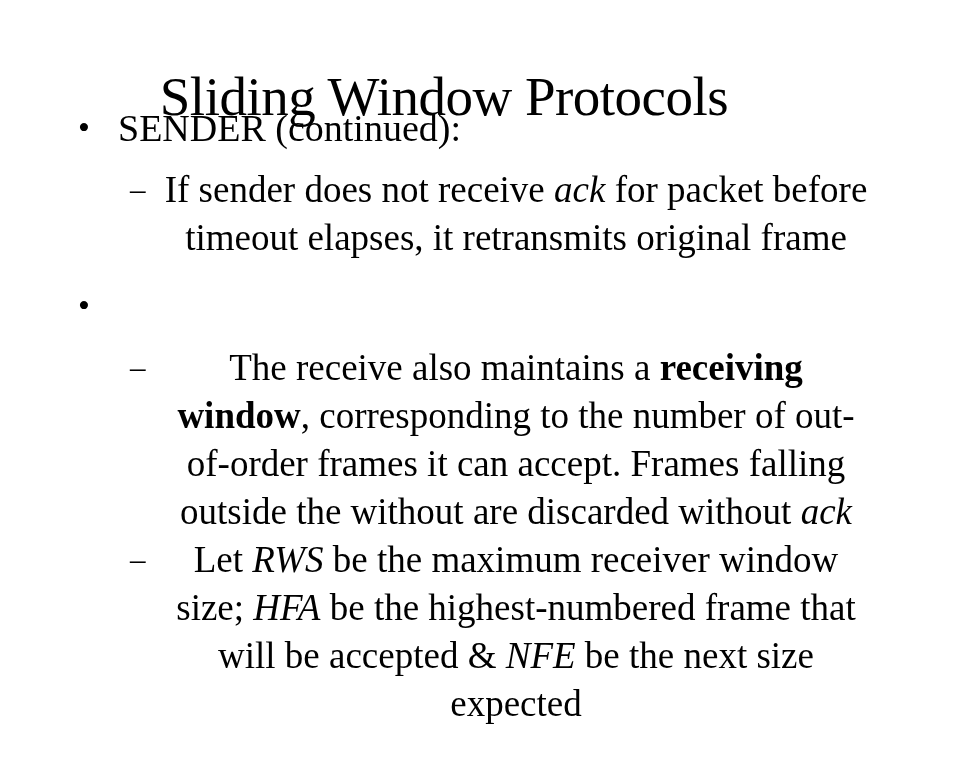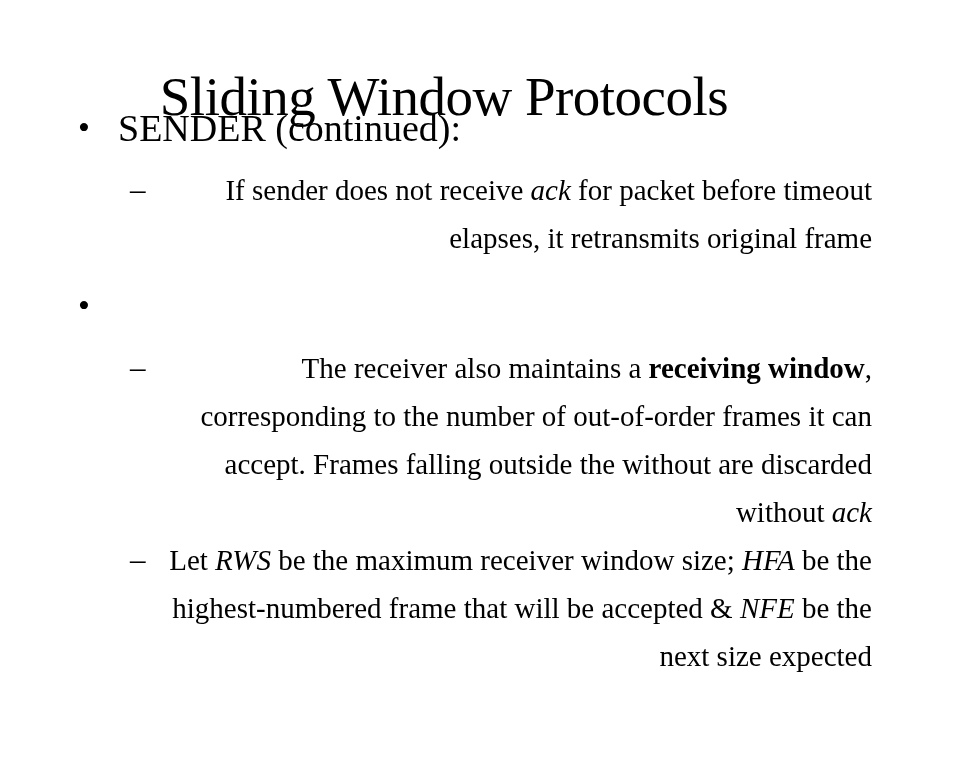--- a/index.html
+++ b/index.html
@@ -85,24 +85,24 @@
     margin-left: 130px;
     font-size: 31px;
     line-height: 48px;
     text-align: left;
     color: #000000;
   }
   .l2 .l2-text {
     flex: 1 1 auto;
     width: 712px;
     max-width: 712px;
-    font-size: 29px;
+    font-size: 37px;
     line-height: 48px;
     color: #000000;
-    text-align: right;
+    text-align: center;
   }
 
   
   .gap-small { height: 14px; }
   .gap-large { height: 22px; }
 
   em.it { font-style: italic; }
   strong.bd { font-weight: bold; font-style: normal; font-family: Liberation Serif, serif; }
 </style>
 </head>
@@ -129,21 +129,21 @@
     <div class="gap-large"></div>
 
     <div class="l1">
       <span class="marker">•</span>
     </div>
 
     <div class="gap-small"></div>
 
     <div class="l2">
       <span class="marker">–</span>
-      <span class="l2-text"><span>The receiver also maintains a </span><strong class="bd">receiving window</strong><span>, corresponding to the number of out-of-order frames it can accept. Frames falling outside the without are discarded without </span><em class="it">ack</em></span>
+      <span class="l2-text"><span>The receive also maintains a </span><strong class="bd">receiving window</strong><span>, corresponding to the number of out-of-order frames it can accept. Frames falling outside the without are discarded without </span><em class="it">ack</em></span>
     </div>
 
     <div class="l2">
       <span class="marker">–</span>
       <span class="l2-text"><span>Let </span><em class="it">RWS</em><span> be the maximum receiver window size; </span><em class="it">HFA</em><span> be the highest-numbered frame that will be accepted &amp; </span><em class="it">NFE</em><span> be the next size expected</span></span>
     </div>
 
   </div>
 </div>
 

